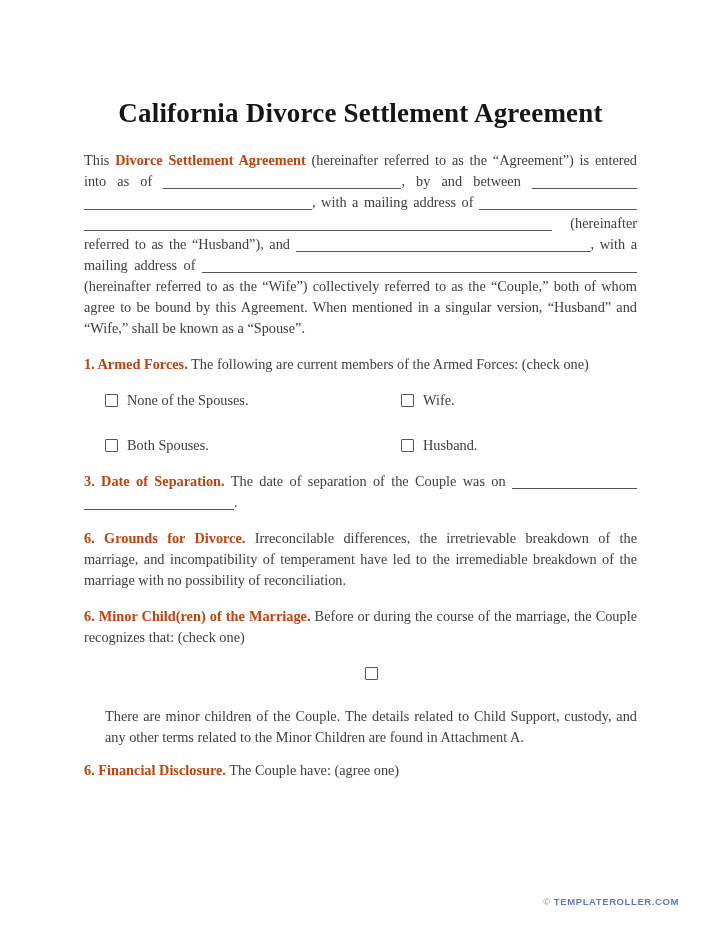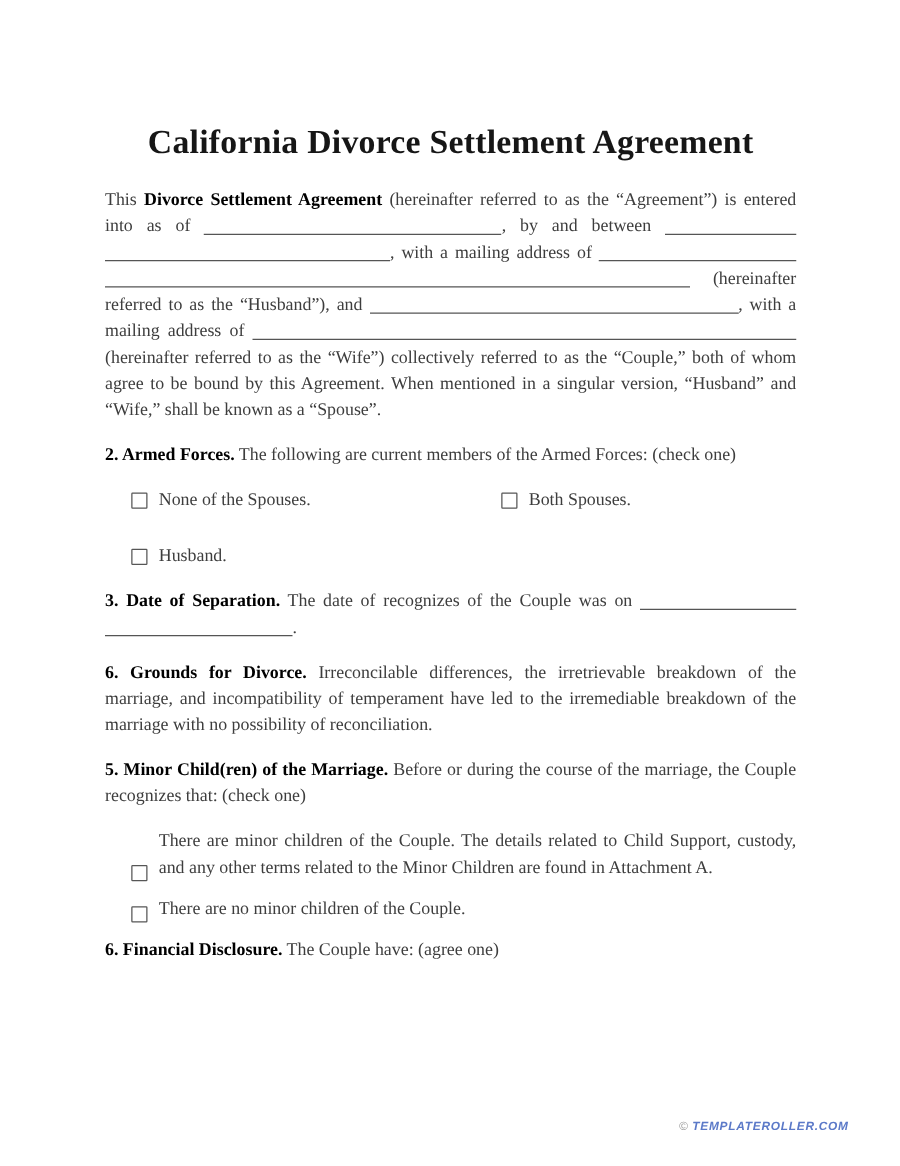--- a/index.html
+++ b/index.html
@@ -27,21 +27,21 @@
     color: #161616;
     margin: 0 0 21px 0;
     letter-spacing: 0.2px;
   }
   .para {
     font-size: 14.3px;
     line-height: 21px;
     text-align: justify;
     margin: 0 0 15px 0;
   }
-  .para strong { color: #000000; }
+  .para strong { color: #c2410c; }
   .blank {
     display: inline-block;
     height: 12px;
     border-bottom: 1.2px solid #555555;
     vertical-align: -3px;
   }
   .cb-grid {
     display: grid;
     grid-template-columns: 296px 1fr;
     row-gap: 24px;
@@ -60,82 +60,82 @@
     flex: none;
     width: 11px;
     height: 11px;
     margin-top: 4px;
     border: 1.3px solid #565656;
     border-radius: 1px;
     background: #ffffff;
   }
   .cb-row {
     display: flex;
-    align-items: flex-end;
-    gap: 9px;
+    align-items: center;
+    gap: 26px;
     padding-left: 21px;
     margin: 6px 0 12px 0;
+    flex-direction: column;
   }
   .cb-par {
     flex: 1;
     font-size: 14.3px;
     line-height: 21px;
     text-align: justify;
   }
   .footer {
     position: absolute;
     right: 80px;
     bottom: 42px;
     font-family: "Liberation Sans", sans-serif;
     font-size: 9.5px;
     font-weight: bold;
     letter-spacing: 0.6px;
     color: #5b79c8;
     white-space: nowrap;
-    font-style: italic;
   }
   .footer .copy {
     color: #9a9a9a;
     margin-right: 3px;
     font-weight: normal;
   }
 </style>
 </head>
 <body>
 
 <div class="page">
   <div class="content">
     <h1 class="doc-title">California Divorce Settlement Agreement</h1>
     <div>
         <p class="para"><span class="seg">This </span><strong class="seg">Divorce Settlement Agreement</strong><span class="seg"> (hereinafter referred to as the “Agreement”) is entered into as of </span><span class="blank" style="width: 238px;"></span><span class="seg">, by and between </span><span class="blank" style="width: 105px;"></span><span class="blank" style="width: 228px;"></span><span class="seg">, with a mailing address of </span><span class="blank" style="width: 158px;"></span><span class="blank" style="width: 468px;"></span><span class="seg"> (hereinafter referred to as the “Husband”), and </span><span class="blank" style="width: 295px;"></span><span class="seg">, with a mailing address of </span><span class="blank" style="width: 435px;"></span><span class="seg"> (hereinafter referred to as the “Wife”) collectively referred to as the “Couple,” both of whom agree to be bound by this Agreement. When mentioned in a singular version, “Husband” and “Wife,” shall be known as a “Spouse”.</span></p>
-        <p class="para"><strong class="seg">2. Armed Forces.</strong><span class="seg"> The following are current members of the Armed Forces: (check one)</span></p>
+        <p class="para"><strong class="seg">1. Armed Forces.</strong><span class="seg"> The following are current members of the Armed Forces: (check one)</span></p>
         <div class="cb-grid">
           <label class="cb-item">
             <span class="cb-box"></span>
             <span class="cb-text">None of the Spouses.</span>
+          </label>
+          <label class="cb-item">
+            <span class="cb-box"></span>
+            <span class="cb-text">Wife.</span>
           </label>
           <label class="cb-item">
             <span class="cb-box"></span>
             <span class="cb-text">Both Spouses.</span>
           </label>
           <label class="cb-item">
             <span class="cb-box"></span>
             <span class="cb-text">Husband.</span>
           </label>
         </div>
-        <p class="para"><strong class="seg">3. Date of Separation.</strong><span class="seg"> The date of recognizes of the Couple was on </span><span class="blank" style="width: 125px;"></span><span class="blank" style="width: 150px;"></span><span class="seg">.</span></p>
+        <p class="para"><strong class="seg">3. Date of Separation.</strong><span class="seg"> The date of separation of the Couple was on </span><span class="blank" style="width: 125px;"></span><span class="blank" style="width: 150px;"></span><span class="seg">.</span></p>
         <p class="para"><strong class="seg">6. Grounds for Divorce.</strong><span class="seg"> Irreconcilable differences, the irretrievable breakdown of the marriage, and incompatibility of temperament have led to the irremediable breakdown of the marriage with no possibility of reconciliation.</span></p>
-        <p class="para"><strong class="seg">5. Minor Child(ren) of the Marriage.</strong><span class="seg"> Before or during the course of the marriage, the Couple recognizes that: (check one)</span></p>
+        <p class="para"><strong class="seg">6. Minor Child(ren) of the Marriage.</strong><span class="seg"> Before or during the course of the marriage, the Couple recognizes that: (check one)</span></p>
         <div class="cb-row">
           <span class="cb-box"></span>
           <div class="cb-par">There are minor children of the Couple. The details related to Child Support, custody, and any other terms related to the Minor Children are found in Attachment A.</div>
-        </div>
-        <div class="cb-row">
-          <span class="cb-box"></span>
-          <div class="cb-par">There are no minor children of the Couple.</div>
         </div>
         <p class="para"><strong class="seg">6. Financial Disclosure.</strong><span class="seg"> The Couple have: (agree one)</span></p>
       </div>
   </div>
   <div class="footer">
     <span class="copy">©</span><span>TEMPLATEROLLER.COM</span>
   </div>
 </div>
 
 </body></html>

